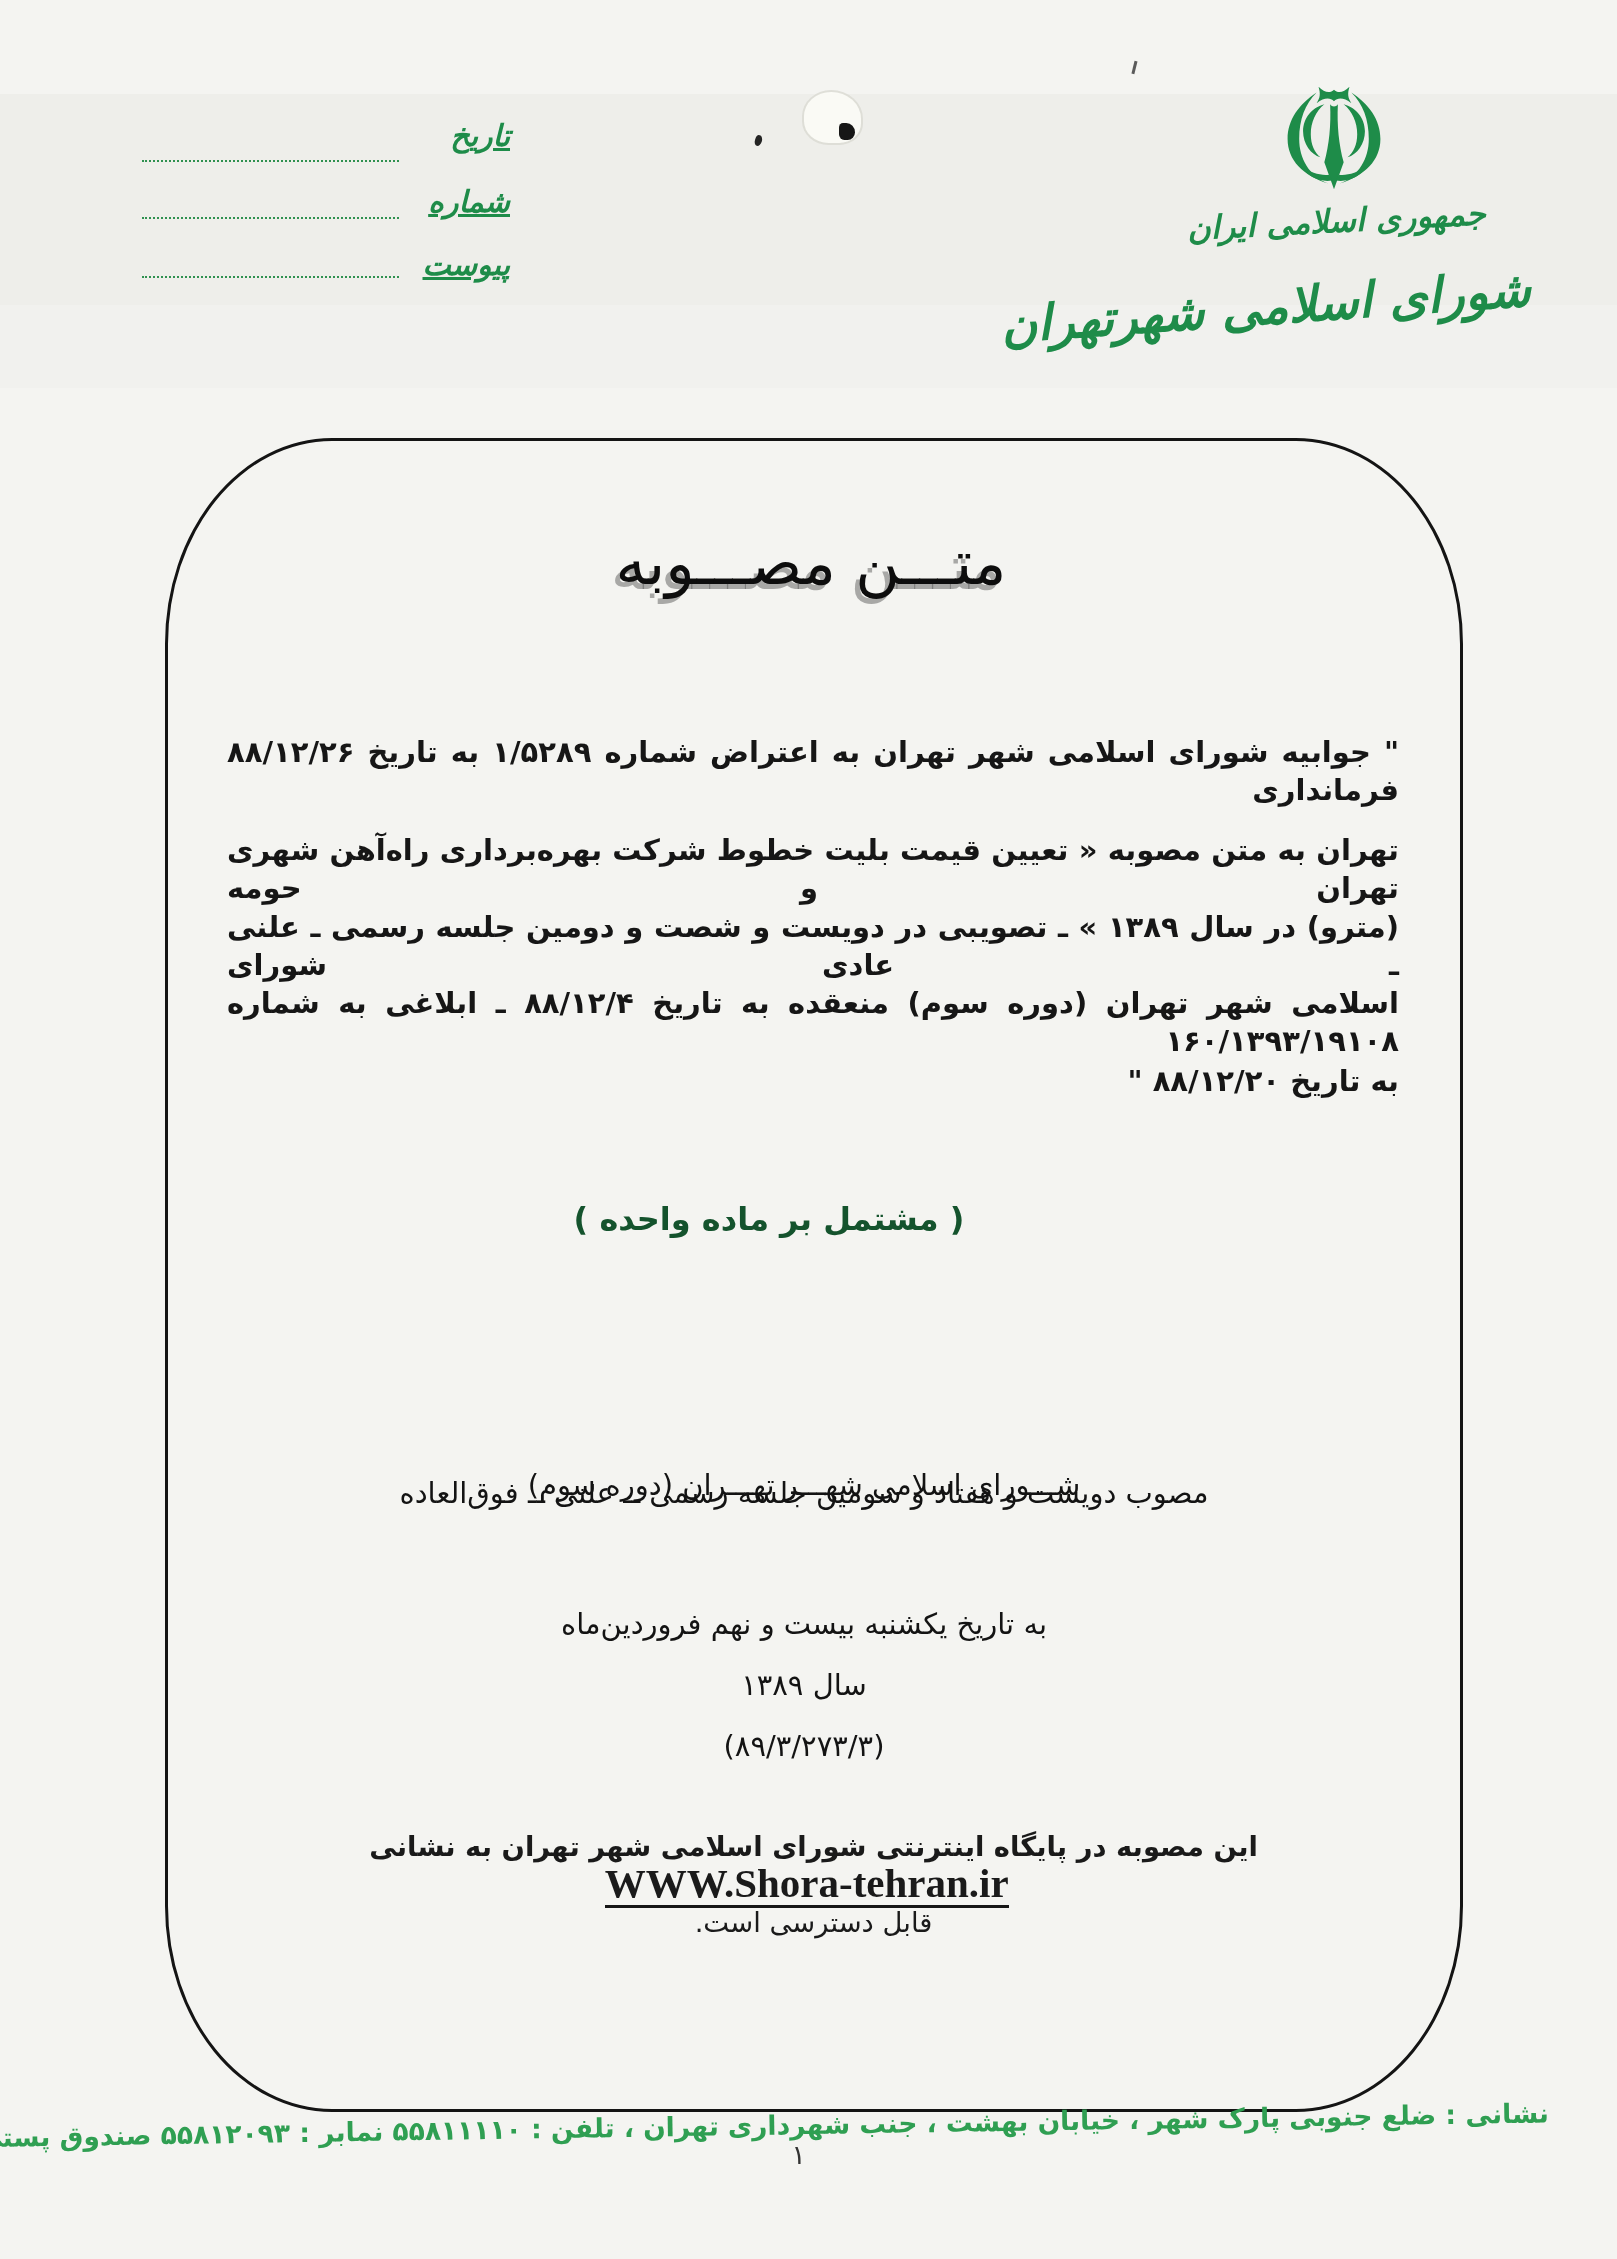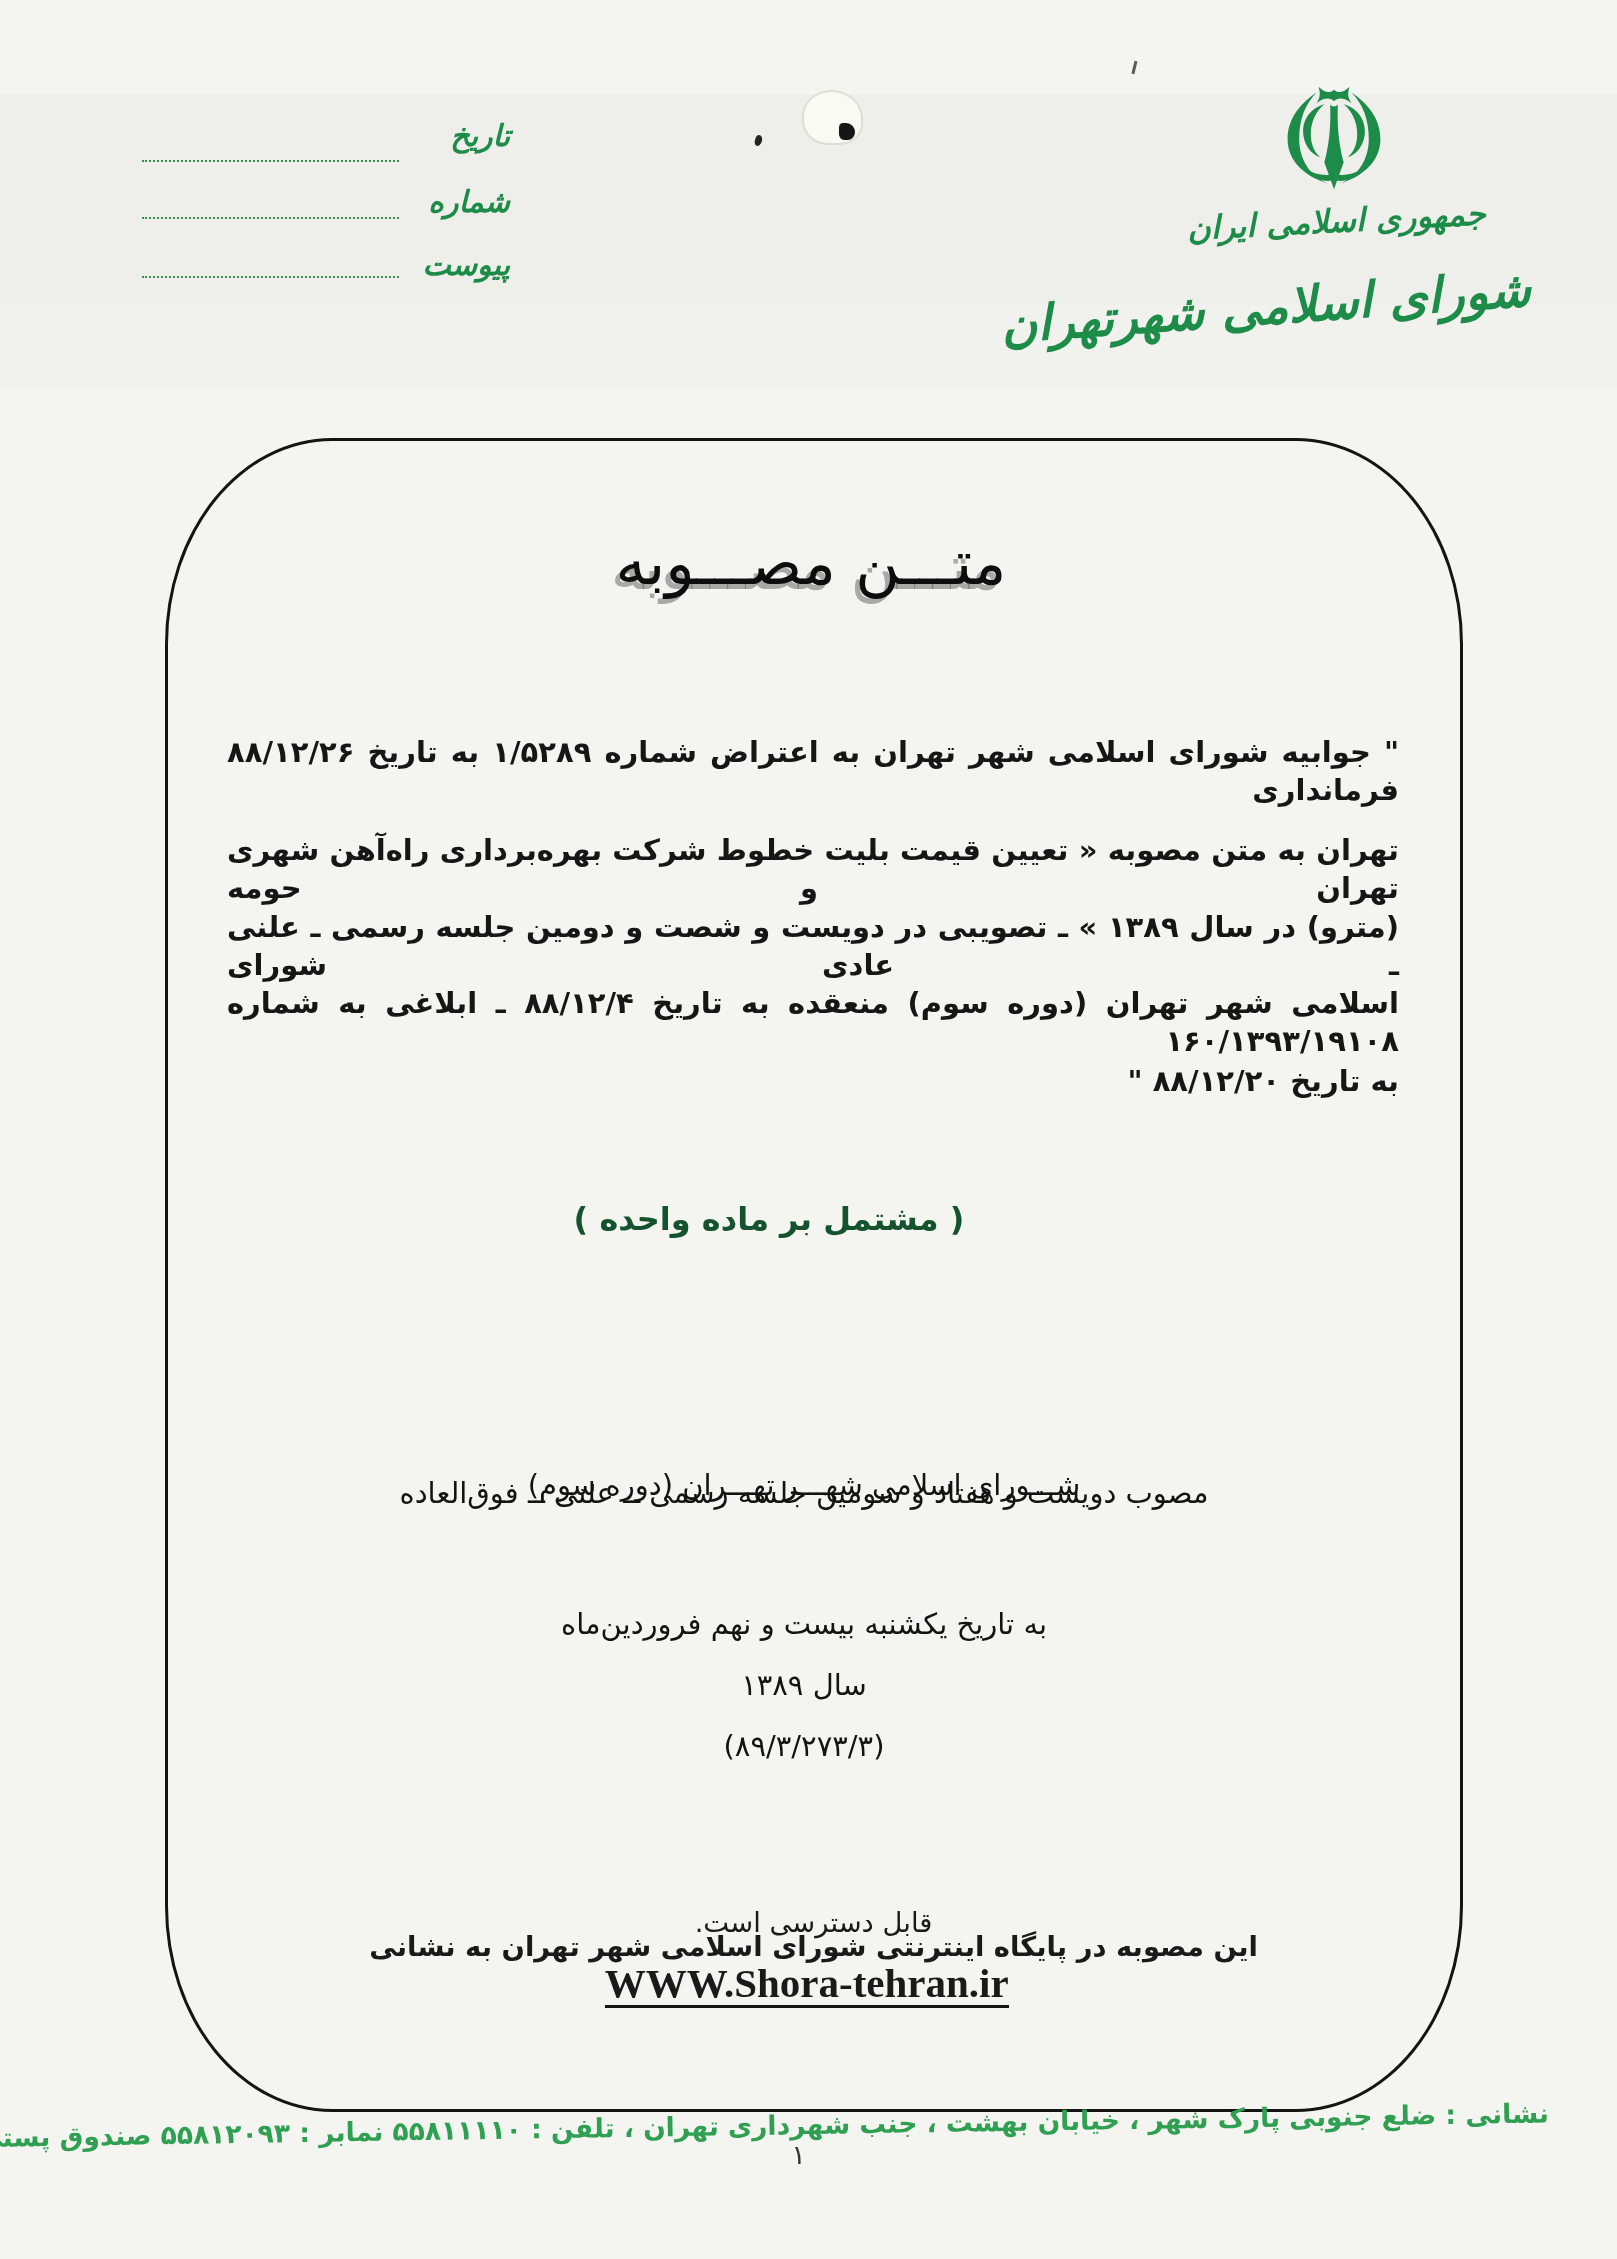--- a/index.html
+++ b/index.html
@@ -33,20 +33,21 @@
     position:absolute;left:1090px;top:276px;width:441px;
     text-align:center;font-size:49px;font-weight:bold;font-style:italic;
     color:var(--header-green,#1e8c49);transform:rotate(-4deg);white-space:nowrap;
   }
 
   
   .f-label{
     position:absolute;left:417px;width:93px;text-align:right;
     font-size:30px;font-weight:bold;font-style:italic;
     color:var(--header-green,#1e8c49);
+    text-decoration:underline;
   }
   .l-date{top:118px;} .l-number{top:184px;} .l-attach{top:247px;}
   .f-line{position:absolute;left:142px;width:257px;height:0;border-top:2.9px dotted var(--line-green,#2f9150);}
   .ln-date{top:160px;} .ln-number{top:217px;} .ln-attach{top:276px;}
 
   
   .frame{
     position:absolute;left:165px;top:438px;width:1292px;height:1668px;
     border:3.9px solid var(--ink,#141414);
     border-radius:167px / 206px;
@@ -73,21 +74,21 @@
     text-align:center;font-size:32px;font-weight:bold;color:#14532d;
   }
 
   .sline{
     position:absolute;left:158px;width:1292px;
     text-align:center;font-size:29px;font-weight:normal;color:#131313;
   }
   .s0{top:1476px;} .s1{top:1468px;} .s2{top:1607px;} .s3{top:1668px;} .s4{top:1729px;}
 
   .avail1{
-    position:absolute;left:201px;top:1931px;width:1225px;
+    position:absolute;left:201px;top:1831px;width:1225px;
     text-align:center;font-size:27.4px;font-weight:bold;color:#1a1a1a;
   }
   .url{
     font-family:"Liberation Serif","DejaVu Serif",serif;
     font-size:41px;font-weight:bold;
     display:inline-block;margin-right:13.7px;
     border-bottom:3.9px solid #161616;line-height:1.05;
   }
   .avail2{
     position:absolute;left:201px;top:1907px;width:1225px;

